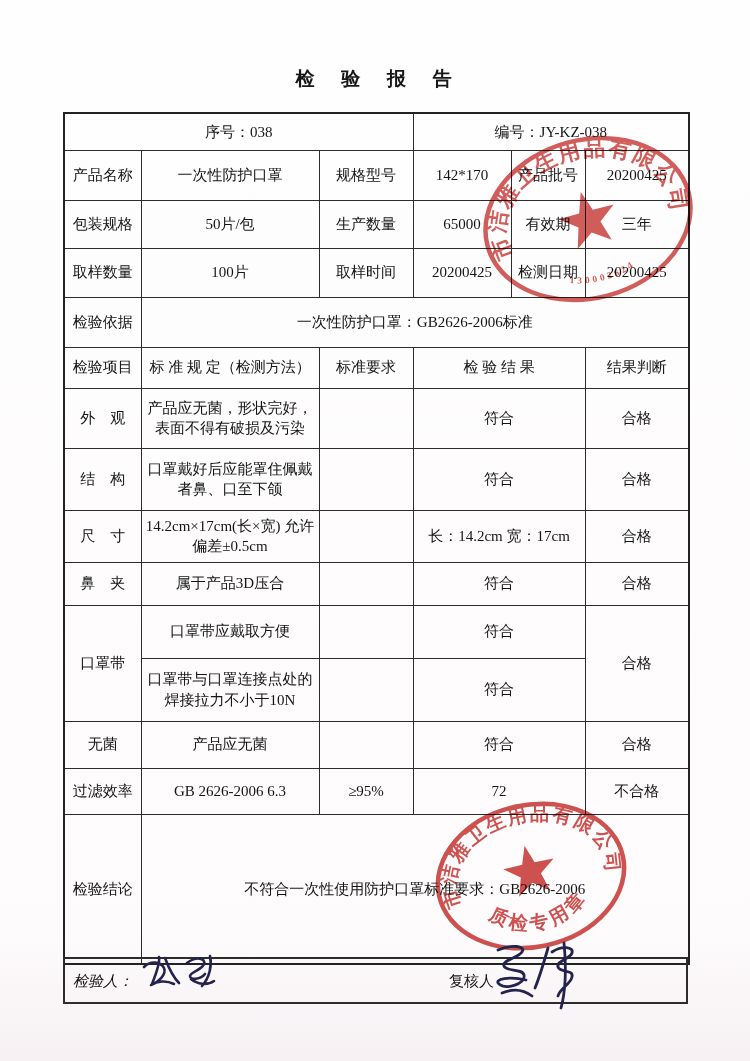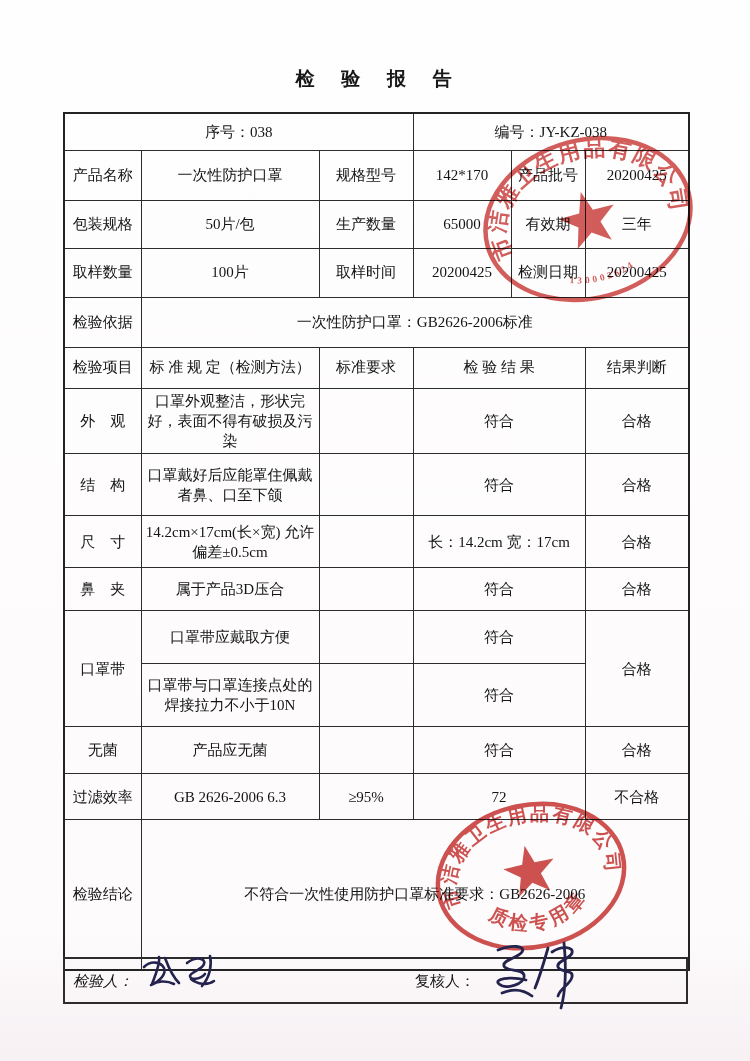--- a/index.html
+++ b/index.html
@@ -29,21 +29,21 @@
   .r-sample { height:49px; } .r-basis { height:50px; } .r-head { height:41px; }
   .r-app { height:60px; } .r-str { height:62px; } .r-size { height:52px; }
   .r-nose { height:43px; } .r-strap1 { height:53px; } .r-strap2 { height:63px; }
   .r-ster { height:47px;padding-left:28px; } .r-filt { height:46px; } .r-concl { height:150px; }
   .footer-box {
     position:absolute; left:63px; top:957px; width:625px; height:47px;
     border:2px solid #2c2c2c;
   }
   .footer-box .lbl { position:absolute; top:13px; font-size:15px; color:#141414; }
   .lbl-inspector { left:8px;font-style:italic; }
-  .lbl-reviewer { left:350px;text-align:right; }
+  .lbl-reviewer { left:384px;text-align:right; }
   .stamp { position:absolute; mix-blend-mode:multiply; pointer-events:none; }
   .stamp-top { left:468px; top:126px; opacity:0.82; }
   .stamp-bottom { left:425px; top:792px; opacity:0.88; }
   .stamp text { font-family:"Liberation Serif","DejaVu Serif",serif; font-weight:bold; }
   .sig { position:absolute; pointer-events:none; }
   .sig-inspector { left:138px; top:950px; }
   .sig-reviewer { left:480px; top:938px; }
   .sig path { fill:none; stroke:#23234e; stroke-linecap:round; stroke-linejoin:round; }
 </style>
 </head>
@@ -97,21 +97,21 @@
       </tr>
       <tr class="r-head">
         <td>检验项目</td>
         <td>标 准 规 定（检测方法）</td>
         <td>标准要求</td>
         <td colspan="2">检 验 结 果</td>
         <td>结果判断</td>
       </tr>
       <tr class="r-app">
         <td>外　观</td>
-        <td class="std">口罩外观整洁，形状完好，表面不得有破损及污染</td>
+        <td class="std">产品应无菌，形状完好，表面不得有破损及污染</td>
         <td></td>
         <td colspan="2">符合</td>
         <td>合格</td>
       </tr>
       <tr class="r-str">
         <td>结　构</td>
         <td class="std">口罩戴好后应能罩住佩戴者鼻、口至下颌</td>
         <td></td>
         <td colspan="2">符合</td>
         <td>合格</td>

